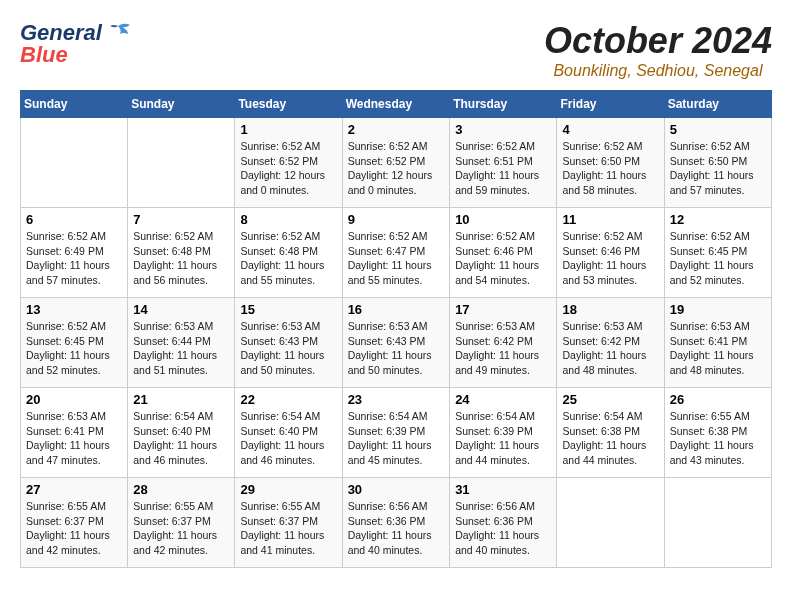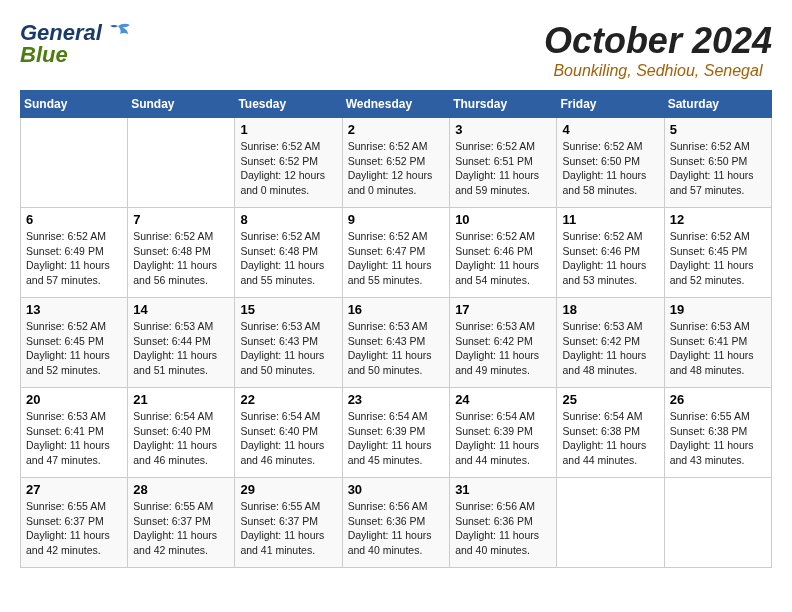--- a/index.html
+++ b/index.html
@@ -77,21 +77,21 @@
 
 <div class="header-area">
   <div class="logo">
     <div class="logo-line1">
       <span style="font-size:22px;font-weight:bold;color:#1a3a6b;">General</span>
       <svg width="28" height="22" viewBox="0 0 28 22">
         <path d="M14 4 Q20 0 26 3 Q22 6 18 5 Q24 8 24 12 Q20 10 16 12 Q18 8 14 4Z" fill="#4a90d9"></path>
         <path d="M14 4 Q10 2 6 4 Q10 6 12 5Z" fill="#2e5fa3"></path>
       </svg>
     </div>
-    <span style="font-size:22px;font-weight:bold;color:#4d7c0f;margin-top:-4px;">Blue</span>
+    <span style="font-size:22px;font-weight:bold;color:#ef4444;margin-top:-4px;">Blue</span>
   </div>
   <div class="title-area">
     <div class="month-title">October 2024</div>
     <div class="subtitle">Bounkiling, Sedhiou, Senegal</div>
   </div>
 </div>
 
 <table>
   <thead>
     <tr>

